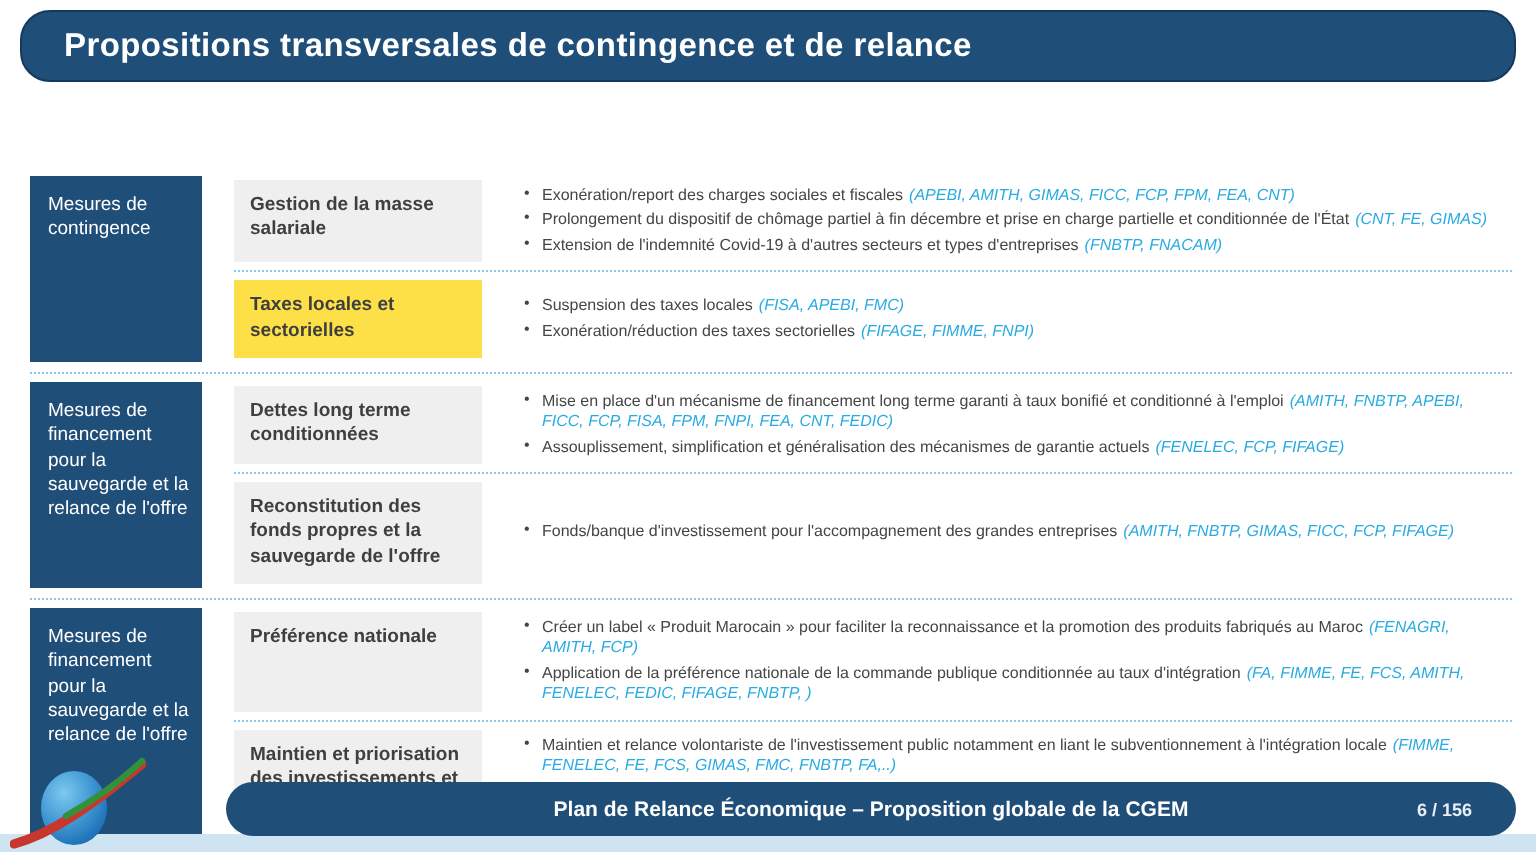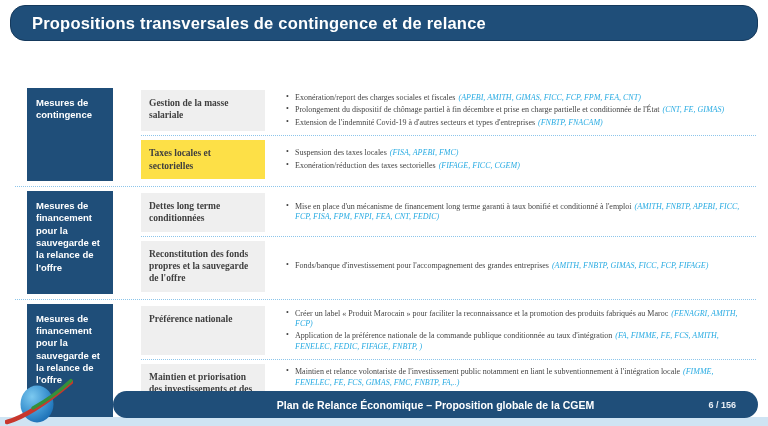--- a/index.html
+++ b/index.html
@@ -32,30 +32,29 @@
   .table{position:absolute;top:84px;left:15px;right:12px;}
   .group{
     display:flex;align-items:stretch;
     padding:2px 0 3px 0;
     border-bottom:1px dotted var(--sep);
   }
   .group:last-child{border-bottom:none;}
   .group-label{
     width:86px;min-width:86px;
     background:var(--primary);
-    color:#fff;font-weight:bold;font-size:9.5px;line-height:1.3;
+    color:#fff;font-weight:normal;font-size:9.5px;line-height:1.3;
     padding:9px 5px 9px 9px;
-    margin:2px 12px;
+    margin:2px 0;
   }
   .rows{flex:1;display:flex;flex-direction:column;margin-left:16px;}
   .row{
     display:flex;align-items:flex-end;
     border-bottom:1px dotted var(--sep);
     padding:2px 0;
-    font-family:Liberation Serif, serif;
   }
   .row:last-child{border-bottom:none;}
   .topic{
     width:124px;min-width:124px;
     background:var(--cellbg);
     color:#3F3F3F;font-weight:bold;font-size:9.5px;line-height:1.3;
     padding:7px 8px;
     margin:2px 0;
     align-self:stretch;
     display:flex;align-items:flex-start;
@@ -115,33 +114,34 @@
         <ul class="bullets">
           <li><span>Exonération/report des charges sociales et fiscales</span><span class="ref">(APEBI, AMITH, GIMAS, FICC, FCP, FPM, FEA, CNT)</span></li>
           <li><span>Prolongement du dispositif de chômage partiel à fin décembre et prise en charge partielle et conditionnée de l'État</span><span class="ref">(CNT, FE, GIMAS)</span></li>
           <li><span>Extension de l'indemnité Covid-19 à d'autres secteurs et types d'entreprises</span><span class="ref">(FNBTP, FNACAM)</span></li>
         </ul>
       </div>
       <div class="row">
         <div class="topic plain">Taxes locales et sectorielles</div>
         <ul class="bullets">
           <li><span>Suspension des taxes locales</span><span class="ref">(FISA, APEBI, FMC)</span></li>
-          <li><span>Exonération/réduction des taxes sectorielles</span><span class="ref">(FIFAGE, FICC, CGEM)</span></li>
+          <li><span>Exonération/réduction des taxes sectorielles</span><span class="ref">(FIFAGE, FIMME, FNPI)</span></li>
         </ul>
       </div>
     </div>
   </div>
 
   <div class="group">
     <div class="group-label">Mesures de financement pour la sauvegarde et la relance de l'offre</div>
     <div class="rows">
       <div class="row">
         <div class="topic">Dettes long terme conditionnées</div>
         <ul class="bullets">
           <li><span>Mise en place d'un mécanisme de financement long terme garanti à taux bonifié et conditionné à l'emploi</span><span class="ref">(AMITH, FNBTP, APEBI, FICC, FCP, FISA, FPM, FNPI, FEA, CNT, FEDIC)</span></li>
+          <li><span>Assouplissement, simplification et généralisation des mécanismes de garantie actuels</span><span class="ref">(FENELEC, FCP, FIFAGE)</span></li>
         </ul>
       </div>
       <div class="row">
         <div class="topic">Reconstitution des fonds propres et la sauvegarde de l'offre</div>
         <ul class="bullets">
           <li><span>Fonds/banque d'investissement pour l'accompagnement des grandes entreprises</span><span class="ref">(AMITH, FNBTP, GIMAS, FICC, FCP, FIFAGE)</span></li>
         </ul>
       </div>
     </div>
   </div>

